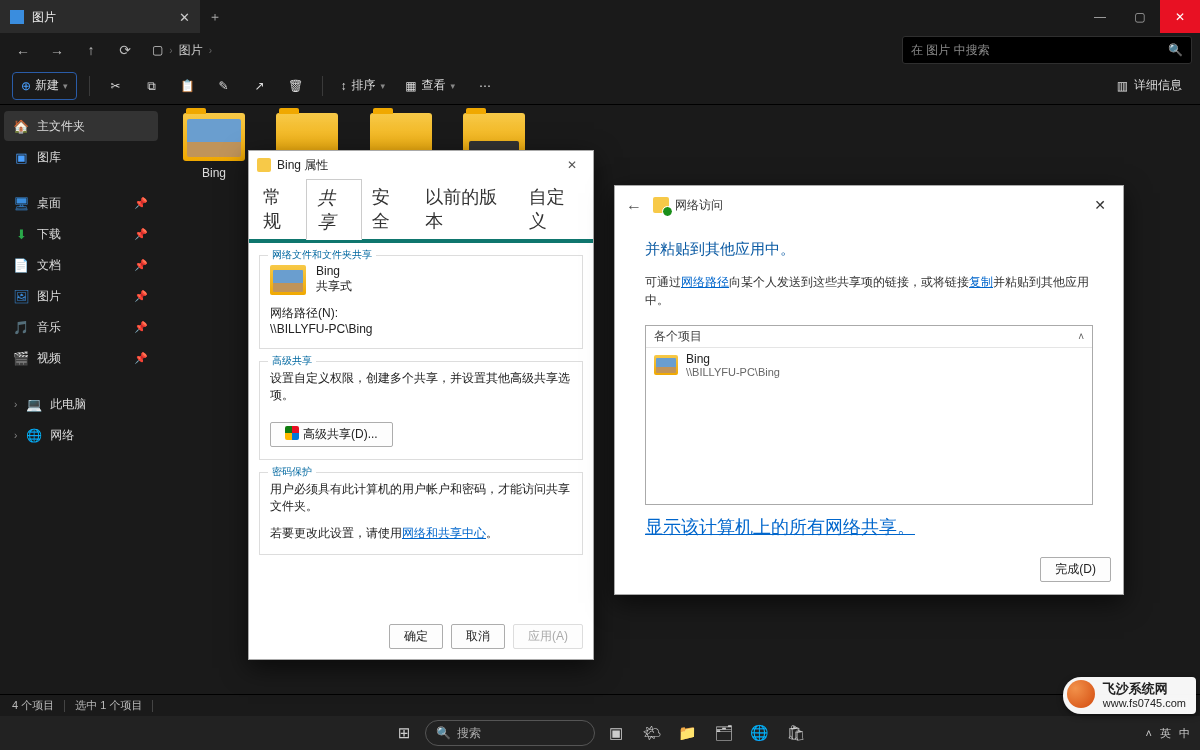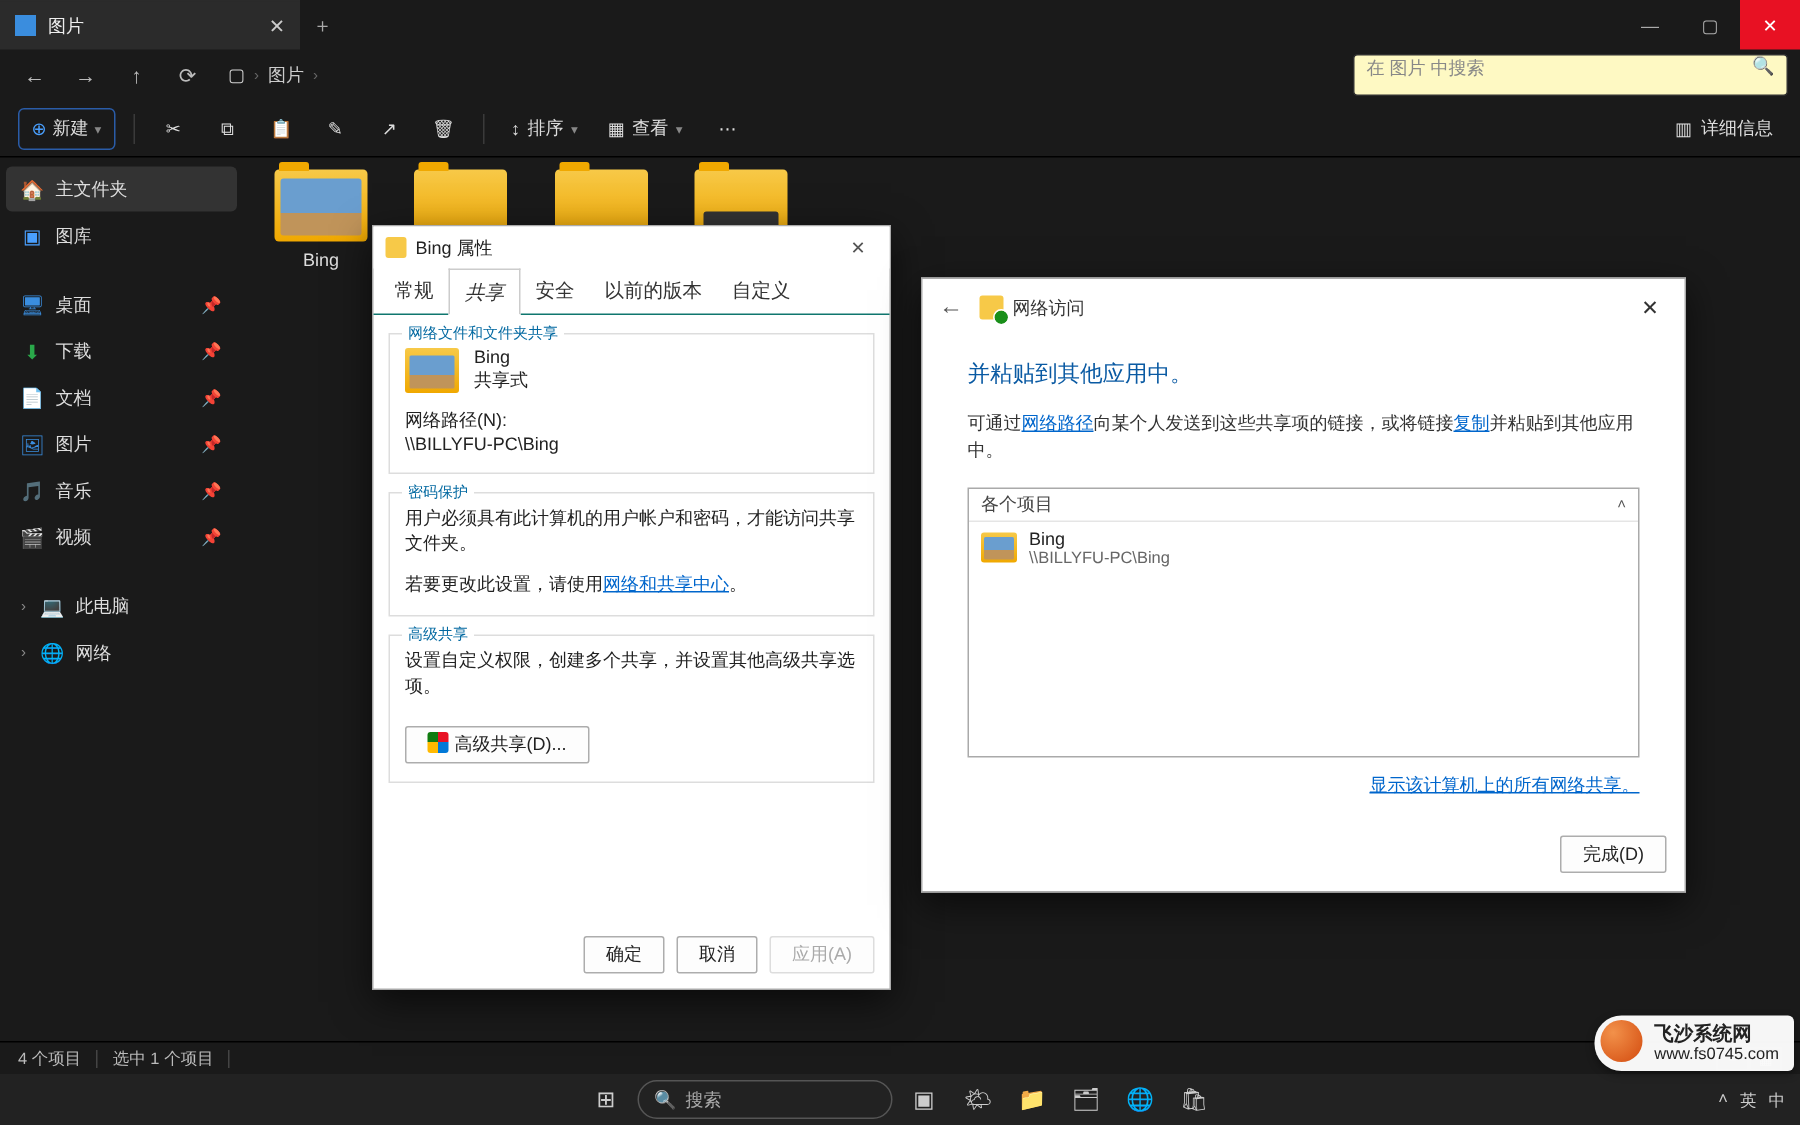--- a/index.html
+++ b/index.html
@@ -13,21 +13,21 @@
 .newtab { width:30px; text-align:center; color:#aaa; font-size:13px; cursor:pointer;}
 .winctrl { margin-left:auto; display:flex; }
 .winbtn { width:40px; height:33px; display:flex; align-items:center; justify-content:center; color:#aaa; font-size:12px; cursor:pointer;}
 .winbtn.close { background:#E81123; color:#fff; }
 
 
 .navrow { height:34px; display:flex; align-items:center; padding:0 8px; gap:4px; }
 .navbtn { width:30px; height:28px; display:flex; align-items:center; justify-content:center; color:#bbb; border-radius:4px; cursor:pointer; font-size:14px;}
 .addr { display:flex; align-items:center; gap:6px; margin-left:8px; color:#ccc; font-size:12px;}
 .addr .sep { color:#666; font-size:10px; }
-.search { margin-left:auto; width:290px; height:28px; background:#fef9c3; border:1px solid #2f2f2f; border-radius:3px; display:flex; align-items:flex-start; padding:0 8px; color:#888; font-size:12px;}
+.search { margin-left:auto; width:290px; height:28px; background:#000000; border:1px solid #2f2f2f; border-radius:3px; display:flex; align-items:center; padding:0 8px; color:#888; font-size:12px;}
 .search span:last-child { margin-left:auto; }
 
 
 .toolbar { height:38px; display:flex; align-items:center; padding:0 12px; gap:8px; border-bottom:1px solid #000;}
 .tbtn { height:28px; display:flex; align-items:center; gap:5px; padding:0 6px; border-radius:4px; color:#ddd; cursor:pointer; font-size:12px; }
 .tbtn.circle { width:28px; justify-content:center; }
 .new-btn { border:1px solid #2a5ca8; border-radius:4px; padding:2px 8px; display:flex; align-items:center; gap:4px;}
 .tsep { width:1px; height:20px; background:#3a3a3a; margin:0 4px;}
 .tdots { margin-left:2px;}
 .details { margin-left:auto; display:flex; align-items:center; gap:6px;}
@@ -61,21 +61,21 @@
 .taskbtn { width:30px; height:30px; display:flex; align-items:center; justify-content:center; color:#ccc; font-size:15px; border-radius:3px; cursor:pointer;}
 .tasksearch { width:170px; height:26px; border:1px solid #555; border-radius:13px; display:flex; align-items:center; padding:0 10px; color:#aaa; font-size:12px; gap:6px;}
 .tray { position:absolute; right:10px; display:flex; align-items:center; gap:8px; font-size:11px; color:#ccc;}
 
 
 .dlg { position:absolute; background:#fff; border:1px solid #aaa; color:#222; box-shadow:0 8px 24px rgba(0,0,0,.6); font-size:12px;}
 .dlg .dtitlebar { height:28px; display:flex; align-items:center; padding:0 6px 0 8px; background:#fff;}
 .dlg .dtitlebar .dicon { width:14px; height:14px; background:#f7c948; margin-right:6px; border-radius:2px;}
 .dlg .dclose { margin-left:auto; width:30px; height:22px; display:flex; align-items:center; justify-content:center; color:#555; cursor:pointer;}
 .propdlg { left:248px; top:150px; width:346px; height:510px; }
-.propdlg .tabsrow { display:flex; padding:0 4px; border-bottom:1px solid #0f766e; font-size:13px;}
+.propdlg .tabsrow { display:flex; padding:0 4px; border-bottom:4px solid #0f766e; font-size:18px;}
 .propdlg .ptab { padding:6px 10px 5px; cursor:pointer; color:#333;}
 .propdlg .ptab.active { border:1px solid #ccc; border-bottom:1px solid #fff; margin-bottom:-1px; background:#fff;font-style:italic;}
 .propdlg .pbody { padding:0 10px; }
 .group { border:1px solid #ddd; margin:12px 0 0; padding:8px 10px 12px; position:relative;}
 .group .glegend { position:absolute; top:-8px; left:8px; background:#fff; padding:0 4px; font-size:10px; color:#0369a1;}
 .group .row { display:flex; align-items:center; gap:10px; }
 .group .fsmall { width:36px; height:30px; background:linear-gradient(#f7c948,#f0a800); border-radius:2px; position:relative;}
 .group .fsmall::after { content:""; position:absolute; inset:5px 3px 3px; background:linear-gradient(#6a9ecf 60%, #c0945a 60%); border-radius:1px;}
 .winbutton { display:inline-block; border:1px solid #adadad; padding:3px 14px; background:#fdfdfd; font-size:12px; cursor:pointer; border-radius:2px;}
 .shield { width:14px; height:14px; display:inline-block; background:conic-gradient(#e81123 0 25%, #0078d7 0 50%, #ffb900 0 75%, #107c10 0); border-radius:2px; vertical-align:-2px; margin-right:4px;}
@@ -95,21 +95,21 @@
 .sharedlg h2 { color:#0a5aa3; font-weight:400; font-size:15px; margin:10px 0 14px;}
 .sharedlg .stext { font-size:12px; color:#333; line-height:1.5;}
 .listbox { border:1px solid #aaa; margin-top:16px; height:180px; background:#fff;}
 .listhead { height:22px; border-bottom:1px solid #e5e5e5; display:flex; align-items:center; padding:0 8px; font-size:12px; color:#444; justify-content:space-between;}
 .listhead .exp { font-size:10px; color:#555; cursor:pointer;}
 .lrow { display:flex; align-items:center; gap:8px; padding:4px 8px;}
 .lrow .licon { width:24px; height:20px; background:linear-gradient(#f7c948,#f0a800); border-radius:2px; position:relative;}
 .lrow .licon::after { content:""; position:absolute; inset:3px 2px 2px; background:linear-gradient(#6a9ecf 60%, #c0945a 60%); border-radius:1px;}
 .lrow .lname { font-size:12px; color:#222;}
 .lrow .lpath { font-size:11px; color:#666;}
-.sharedlg .showall { margin-top:10px; font-size:12px;text-align:right;}
+.sharedlg .showall { margin-top:10px; font-size:18px;}
 .sharedlg .donebtn { position:absolute; right:12px; bottom:12px;}
 
 
 .wm { position:absolute; right:4px; bottom:36px; background:rgba(255,255,255,0.96); border-radius:18px 4px 4px 18px; padding:4px 10px 4px 40px; color:#222; font-size:11px; box-shadow:0 2px 6px rgba(0,0,0,.4); line-height:1.2;}
 .wm::before { content:""; position:absolute; left:4px; top:3px; width:28px; height:28px; border-radius:50%; background:radial-gradient(circle at 30% 30%, #f2914a, #d34b0f);}
 .wm b { font-size:13px;}
 </style>
 </head>
 <body>
 
@@ -296,30 +296,30 @@
         <div class="fsmall"></div>
         <div>
           <div>Bing</div>
           <div>共享式</div>
         </div>
       </div>
       <div style="margin-top:10px;">网络路径(N):</div>
       <div>\\BILLYFU-PC\Bing</div>
     </div>
     <div class="group">
+      <span class="glegend">高级共享</span>
+      <div>设置自定义权限，创建多个共享，并设置其他高级共享选项。</div>
+      <div style="margin-top:18px;"><span class="winbutton"><span class="shield"></span><span>高级共享(D)...</span></span></div>
+    </div>
+    <div class="group">
       <span class="glegend">密码保护</span>
       <div>用户必须具有此计算机的用户帐户和密码，才能访问共享文件夹。</div>
       <div style="margin-top:10px;">
         <span>若要更改此设置，请使用</span><span class="linklike">网络和共享中心</span><span>。</span>
       </div>
-    </div>
-    <div class="group">
-      <span class="glegend">高级共享</span>
-      <div>设置自定义权限，创建多个共享，并设置其他高级共享选项。</div>
-      <div style="margin-top:18px;"><span class="winbutton"><span class="shield"></span><span>高级共享(D)...</span></span></div>
     </div>
   </div>
   <div class="btnrow">
     <span class="winbutton">确定</span>
     <span class="winbutton">取消</span>
     <span class="winbutton disabled">应用(A)</span>
   </div>
 </div>
 
 <div class="dlg sharedlg">

